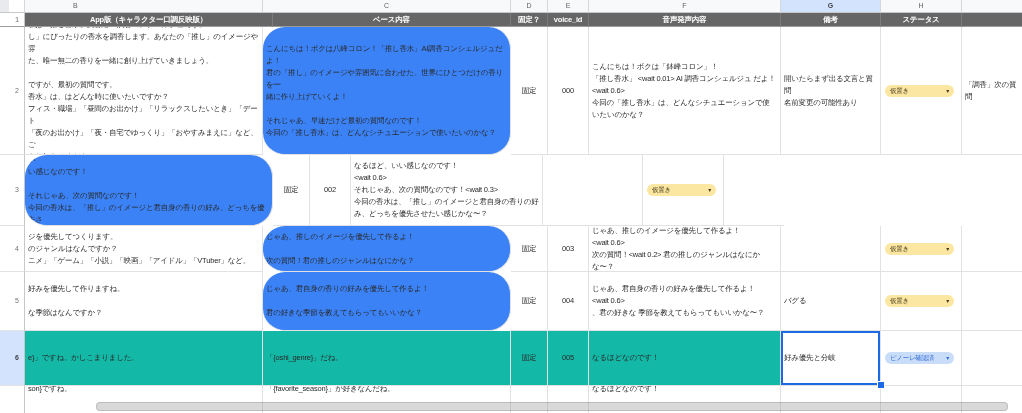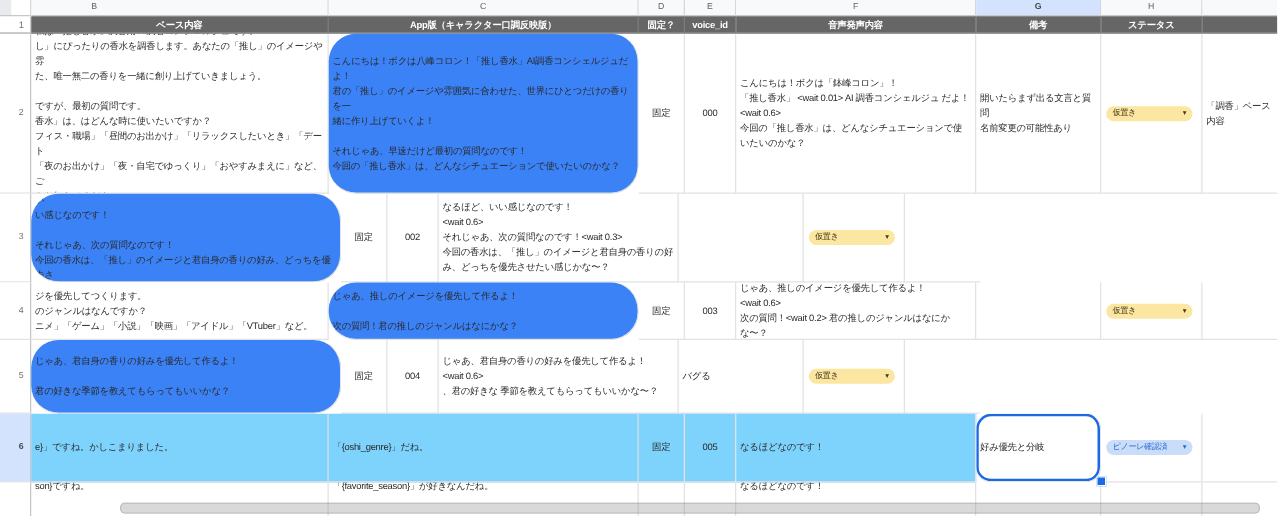--- a/index.html
+++ b/index.html
@@ -27,31 +27,31 @@
               padding-right:5px;border-right:1px solid #c7c7c7;border-bottom:1px solid #9c9c9c;}
   .hdr .w-i{border-right:none;}
   
   .r2{height:128px}.r3{height:71px}.r4{height:46px}.r5{height:59px}.r6{height:55px}.r7{height:27px}
   .r7 .cell{align-items:flex-end;padding-bottom:18px;border-bottom:none;}
   .num{justify-content:flex-end;padding-right:5px;color:#717171;background:#fff;
        border-right:1px solid #c7c7c7;font-size:7px;letter-spacing:0;}
   .sel-row-num{background:#d3e3fd;color:#41454a;font-weight:bold;}
   .center{justify-content:center;text-align:right;}
   .cream{background:#3b82f6;border-radius:22px;}
-  .grey{background:#7dd3fc;}
+  .grey{background:#14b8a6;}
   
   .pillcell{padding:0 2px;}
   .pill{display:inline-flex;align-items:center;justify-content:space-between;box-sizing:border-box;
         width:69px;height:12px;border-radius:6px;padding:0 5px;font-size:6.5px;letter-spacing:-0.3px;
         margin-left:2px;white-space:nowrap;cursor:default;}
   .pill[data-pill="yellow"]{background:#fbe7a1;color:#46391b;}
   .pill[data-pill="blue"]{background:#c9ddf9;color:#2e6bd6;}
   .pill .arrow{font-size:6px;margin-left:3px;line-height:1;}
   
-  .selected{position:relative;overflow:visible;box-shadow:inset 0 0 0 2px #1b6ae3;background:#ffffff;z-index:2;border-radius:12px;}
+  .selected{position:relative;overflow:visible;box-shadow:inset 0 0 0 2px #1b6ae3;background:#ffffff;z-index:2;}
   .fill-handle{position:absolute;right:-3px;bottom:-3px;width:6px;height:6px;background:#1b6ae3;
                border:1px solid #ffffff;z-index:3;}
   
   .hscroll{position:absolute;left:96px;right:14px;bottom:2px;height:7px;border-radius:4px;
            background:rgba(130,130,130,0.30);border:1px solid rgba(110,110,110,0.28);z-index:5;}
 </style>
 </head>
 <body>
 
 <div class="sheet">
@@ -63,22 +63,22 @@
     <div class="cell w-d">D</div>
     <div class="cell w-e">E</div>
     <div class="cell w-f">F</div>
     <div class="cell w-g sel-col">G</div>
     <div class="cell w-h">H</div>
     <div class="cell w-i"></div>
   </div>
 
   <div class="row hdr">
     <div class="cell w-gut">1</div>
+    <div class="cell w-c">App版（キャラクター口調反映版）</div>
     <div class="cell w-b">ベース内容</div>
-    <div class="cell w-c">App版（キャラクター口調反映版）</div>
     <div class="cell w-d">固定？</div>
     <div class="cell w-e">voice_id</div>
     <div class="cell w-f">音声発声内容</div>
     <div class="cell w-g">備考</div>
     <div class="cell w-h">ステータス</div>
     <div class="cell w-i"></div>
   </div>
 
   <div class="row r2">
     <div class="cell w-gut num">2</div>
@@ -104,21 +104,21 @@
 &lt;wait 0.6&gt;
 今回の「推し香水」は、どんなシチュエーションで使いたいのかな？</div>
     <div class="cell w-g">開いたらまず出る文言と質問
 名前変更の可能性あり</div>
     <div class="cell w-h pillcell">
       <span class="pill" data-pill="yellow">
           <span>仮置き</span>
           <span class="arrow">▾</span>
         </span>
     </div>
-    <div class="cell w-i">「調香」ベース内容</div>
+    <div class="cell w-i">「調香」次の質問</div>
   </div>
 
   <div class="row r3">
     <div class="cell w-gut num">3</div>
     <div class="cell w-c cream">「{situation}」っていうシチュエーションで使いたいんだね！なるほど、い
 い感じなのです！
 
 それじゃあ、次の質問なのです！
 今回の香水は、「推し」のイメージと君自身の香りの好み、どっちを優先さ
 せたい感じかな？</div>
@@ -158,20 +158,23 @@
       <span class="pill" data-pill="yellow">
           <span>仮置き</span>
           <span class="arrow">▾</span>
         </span>
     </div>
     <div class="cell w-i"></div>
   </div>
 
   <div class="row r5">
     <div class="cell w-gut num">5</div>
+    <div class="cell w-b">好みを優先して作りますね。
+
+な季節はなんですか？</div>
     <div class="cell w-c cream">じゃあ、君自身の香りの好みを優先して作るよ！
 
 君の好きな季節を教えてもらってもいいかな？</div>
     <div class="cell w-d center">固定</div>
     <div class="cell w-e center">004</div>
     <div class="cell w-f">じゃあ、君自身の香りの好みを優先して作るよ！
 &lt;wait 0.6&gt;
 、君の好きな 季節を教えてもらってもいいかな〜？</div>
     <div class="cell w-g">バグる</div>
     <div class="cell w-h pillcell">

